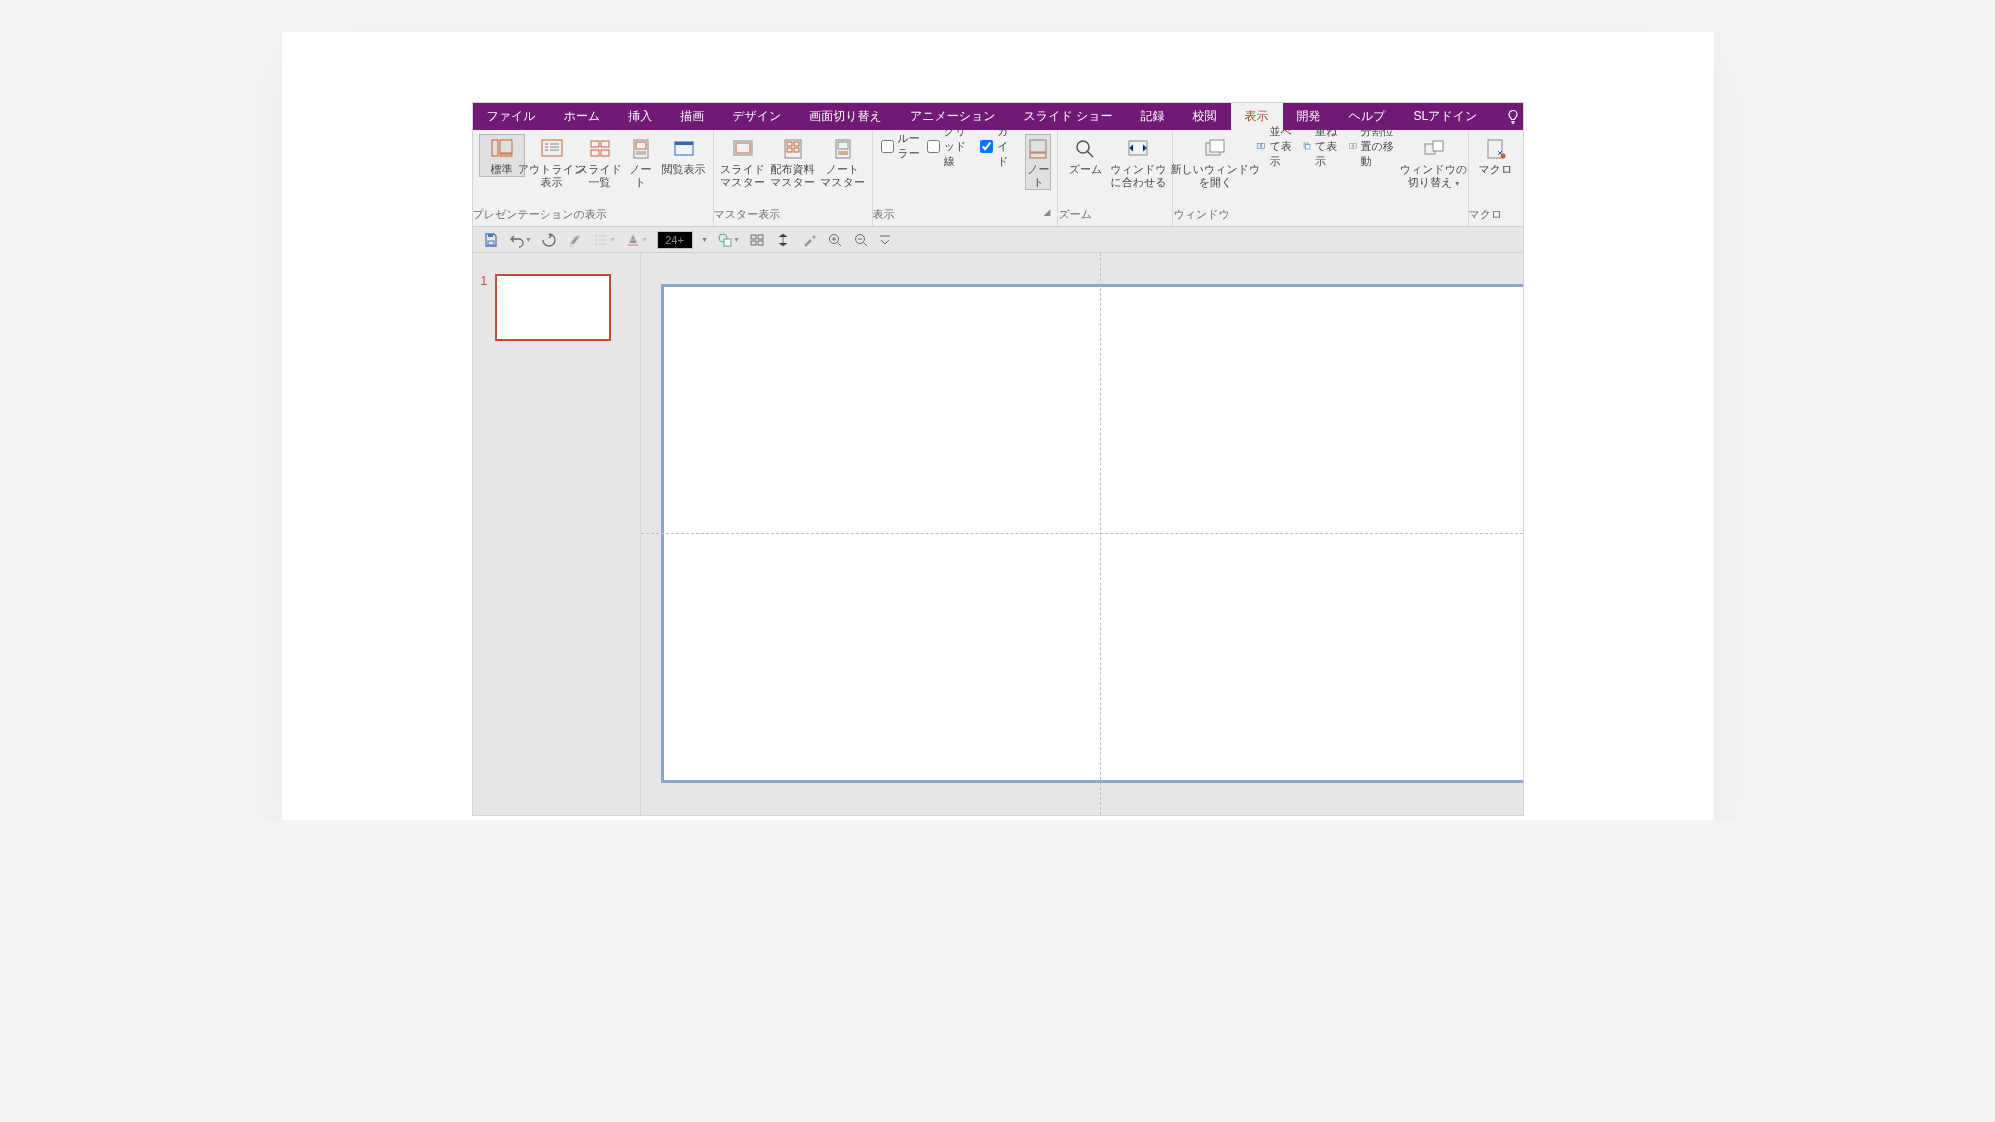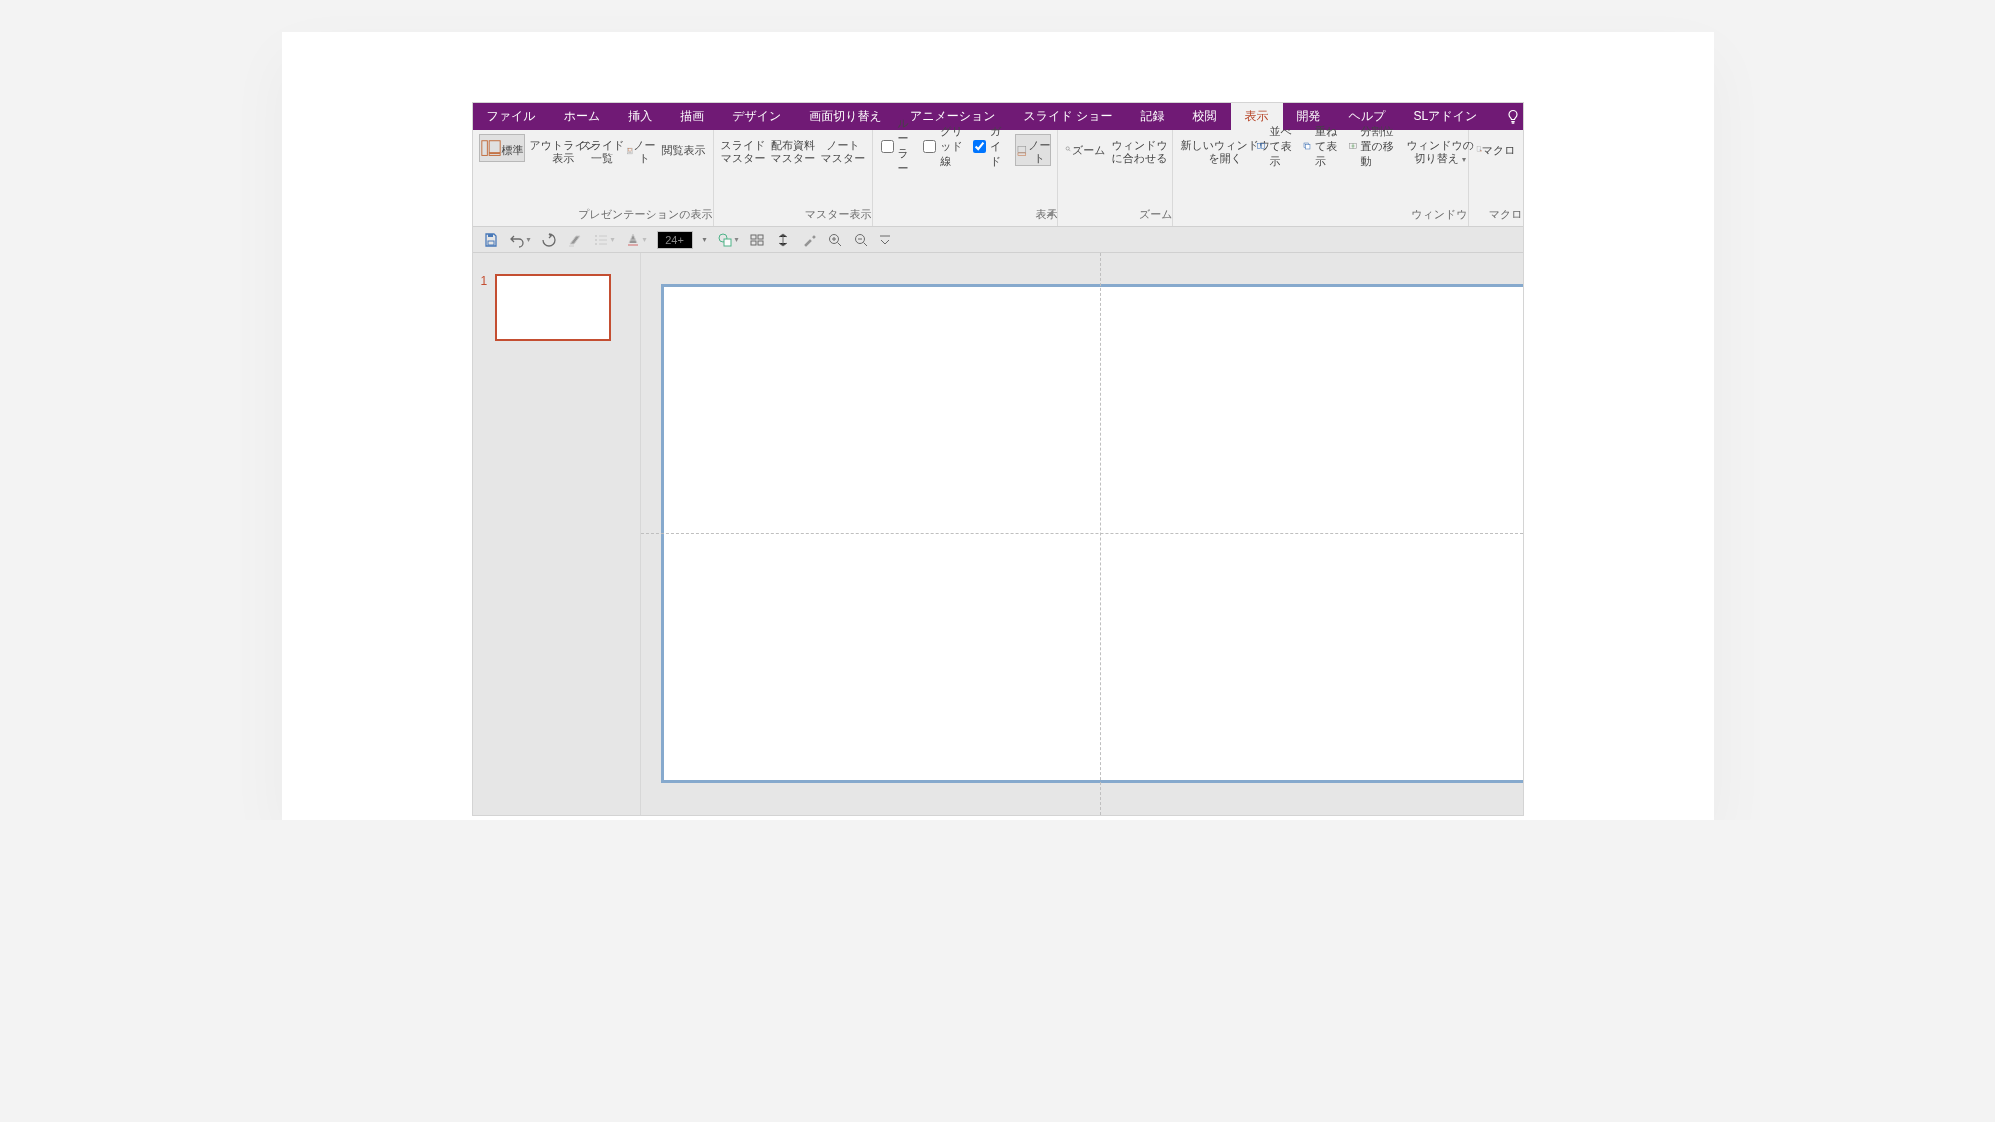--- a/index.html
+++ b/index.html
@@ -65,32 +65,32 @@
   .group-body {
     flex: 1;
     display: flex;
     align-items: flex-start;
     padding: 4px 6px 0 6px;
     gap: 4px;
   }
   .group-label {
     font-size: 11px;
     color: #6a6a6a;
-    padding: 2px 0 4px 0;
+    padding: 2px 8px 4px 0;
     width: 100%;
-    text-align: right;
+    text-align: left;
     position: relative;
   }
   .group-label .dl {
     position: absolute; right: 4px; top: 2px; width:10px; height:10px;
     font-size:9px; color:#888;
   }
 
   .big-btn {
-    display: flex; flex-direction: row; align-items: center;
+    display: flex; flex-direction: column; align-items: center;
     justify-content: flex-start;
     width: 46px;
     padding: 2px 0 0 0;
     border: 1px solid transparent;
     cursor: pointer;
   }
   .big-btn.sel { background:#e0e0e0; border-color:#b8b8b8; }
   .big-lbl {
     font-size: 11px;
     color: #444;

